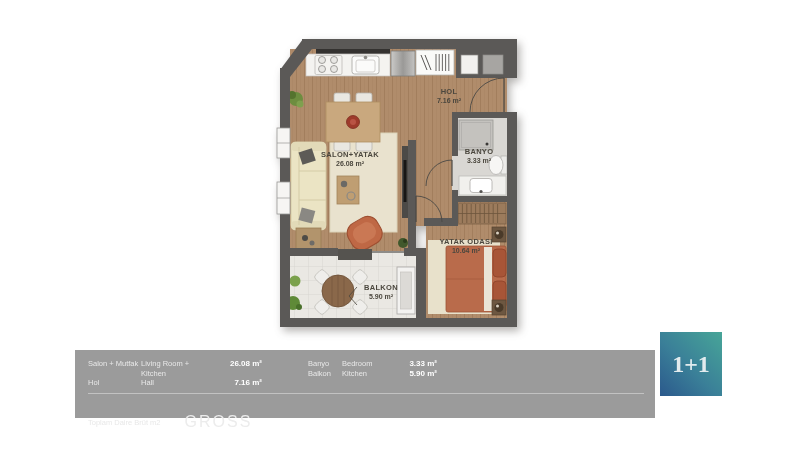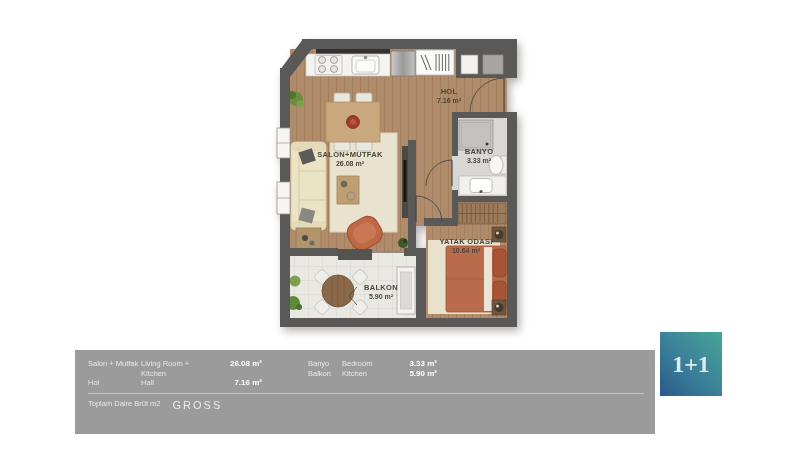--- a/index.html
+++ b/index.html
@@ -12,37 +12,37 @@
   #plan-svg{position:absolute;left:0;top:0;
     filter:drop-shadow(3px 4px 4px rgba(60,55,50,.38));}
   .room-label{
     position:absolute;transform:translateX(-50%);
     text-align:center;color:#4b473e;line-height:9px;white-space:nowrap;z-index:3;
   }
   .room-label .rname{font-size:7.5px;font-weight:700;letter-spacing:.3px;}
   .room-label .rarea{font-size:7px;font-weight:600;}
   
   .footer-bar{
-    position:absolute;left:75px;top:350px;width:580px;height:84px;
+    position:absolute;left:75px;top:350px;width:580px;height:68px;
     background:#9b9b9b;color:#e8e8e8;
   }
   .legend-left{position:absolute;left:13px;top:9px;}
   .legend-right{position:absolute;left:233px;top:9px;}
   .legend-row{display:flex;font-size:7.5px;line-height:9.5px;}
   .legend-left .c-tr{width:53px;}
   .legend-left .c-en{width:75px;}
   .legend-left .c-val{width:46px;text-align:right;}
   .legend-right .c-tr{width:34px;}
   .legend-right .c-en{width:55px;}
   .legend-right .c-val{width:40px;text-align:right;}
   .c-val{font-weight:700;color:#ffffff;font-size:8px;}
   .footer-divider{position:absolute;left:13px;right:11px;top:43px;height:1px;background:#c2c2c2;}
-  .total-row{position:absolute;left:13px;right:11px;top:49px;display:flex;align-items:flex-start;}
+  .total-row{position:absolute;left:13px;right:11px;top:49px;display:flex;align-items:center;}
   .total-tr{font-size:7.5px;}
-  .total-en{font-size:11px;letter-spacing:2px;margin-left:12px;color:#ececec;}
+  .total-en{font-size:16px;letter-spacing:2px;margin-left:24px;color:#ececec;}
   .total-val{margin-left:auto;font-weight:700;color:#fff;font-size:8.5px;margin-top:36px;}
   .type-badge{
     position:absolute;left:660px;top:332px;width:62px;height:64px;
     background:linear-gradient(225deg,#47a598 0%,#3a7f98 55%,#2b598c 100%);
     display:flex;align-items:center;justify-content:center;
     font-family:"Liberation Serif", serif;font-size:24px;font-weight:600;color:#e2ebee;
   }
 </style>
 </head>
 <body>
@@ -241,21 +241,21 @@
     <line x1="416" y1="196" x2="416" y2="222" stroke-width="1.2"></line>
     <path d="M 416,196 A 26 26 0 0 1 442,222" stroke-width="0.9"></path>
   </g>
 </svg>
 
 <div class="room-label" style="left:449px;top:87px">
   <div class="rname">HOL</div>
   <div class="rarea">7.16 m²</div>
 </div>
 <div class="room-label" style="left:350px;top:150px">
-  <div class="rname">SALON+MUTFAK</div>
+  <div class="rname">SALON+YATAK</div>
   <div class="rarea">26.08 m²</div>
 </div>
 <div class="room-label" style="left:479px;top:147px">
   <div class="rname">BANYO</div>
   <div class="rarea">3.33 m²</div>
 </div>
 <div class="room-label" style="left:466px;top:237px">
   <div class="rname">YATAK ODASI</div>
   <div class="rarea">10.64 m²</div>
 </div>

